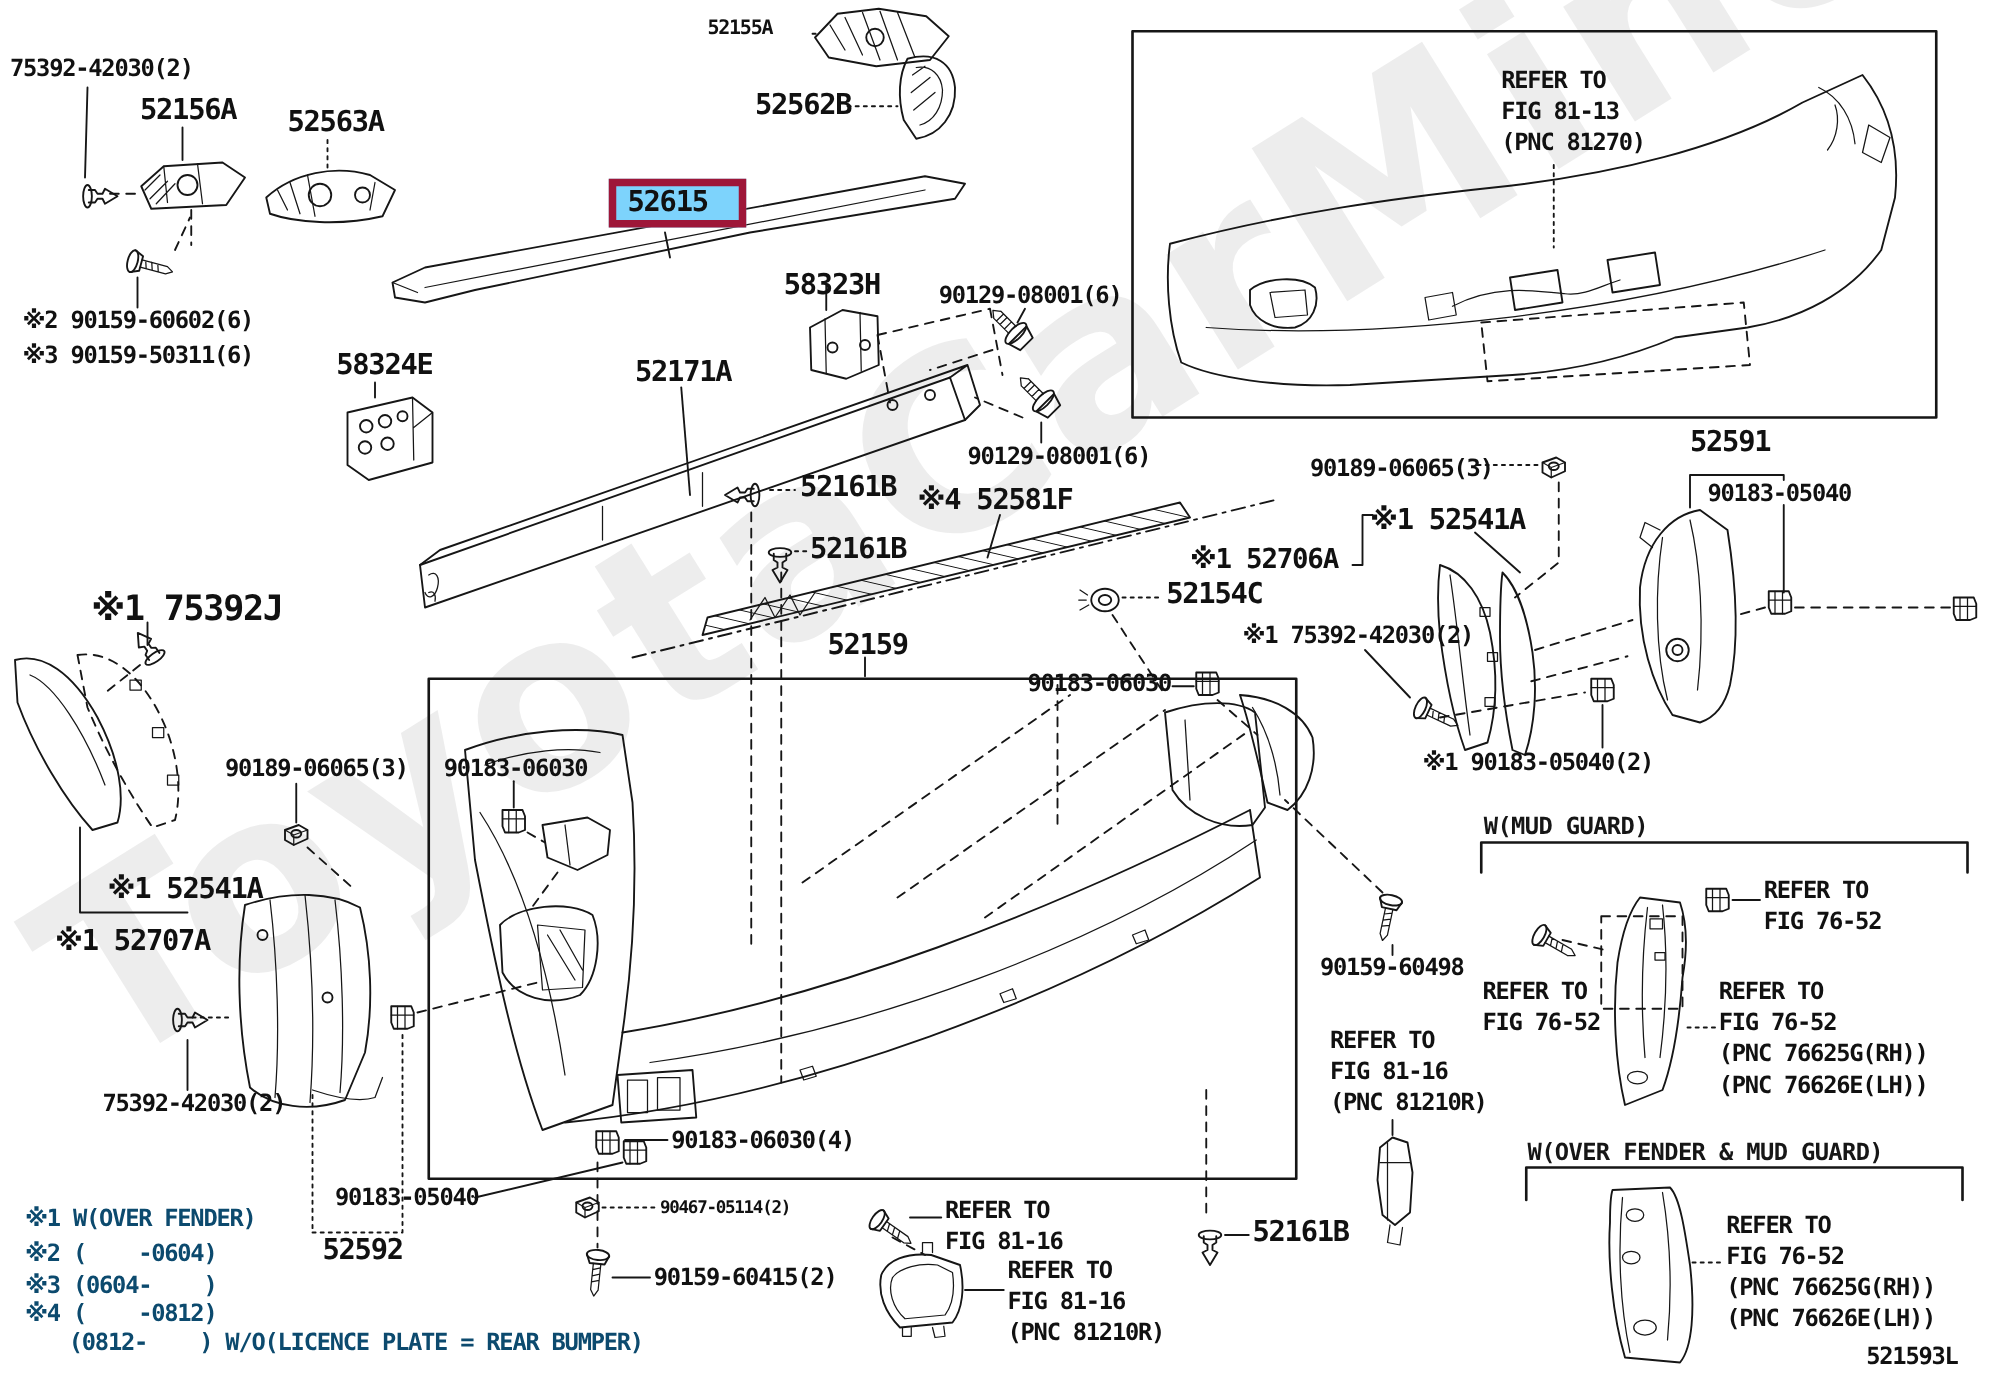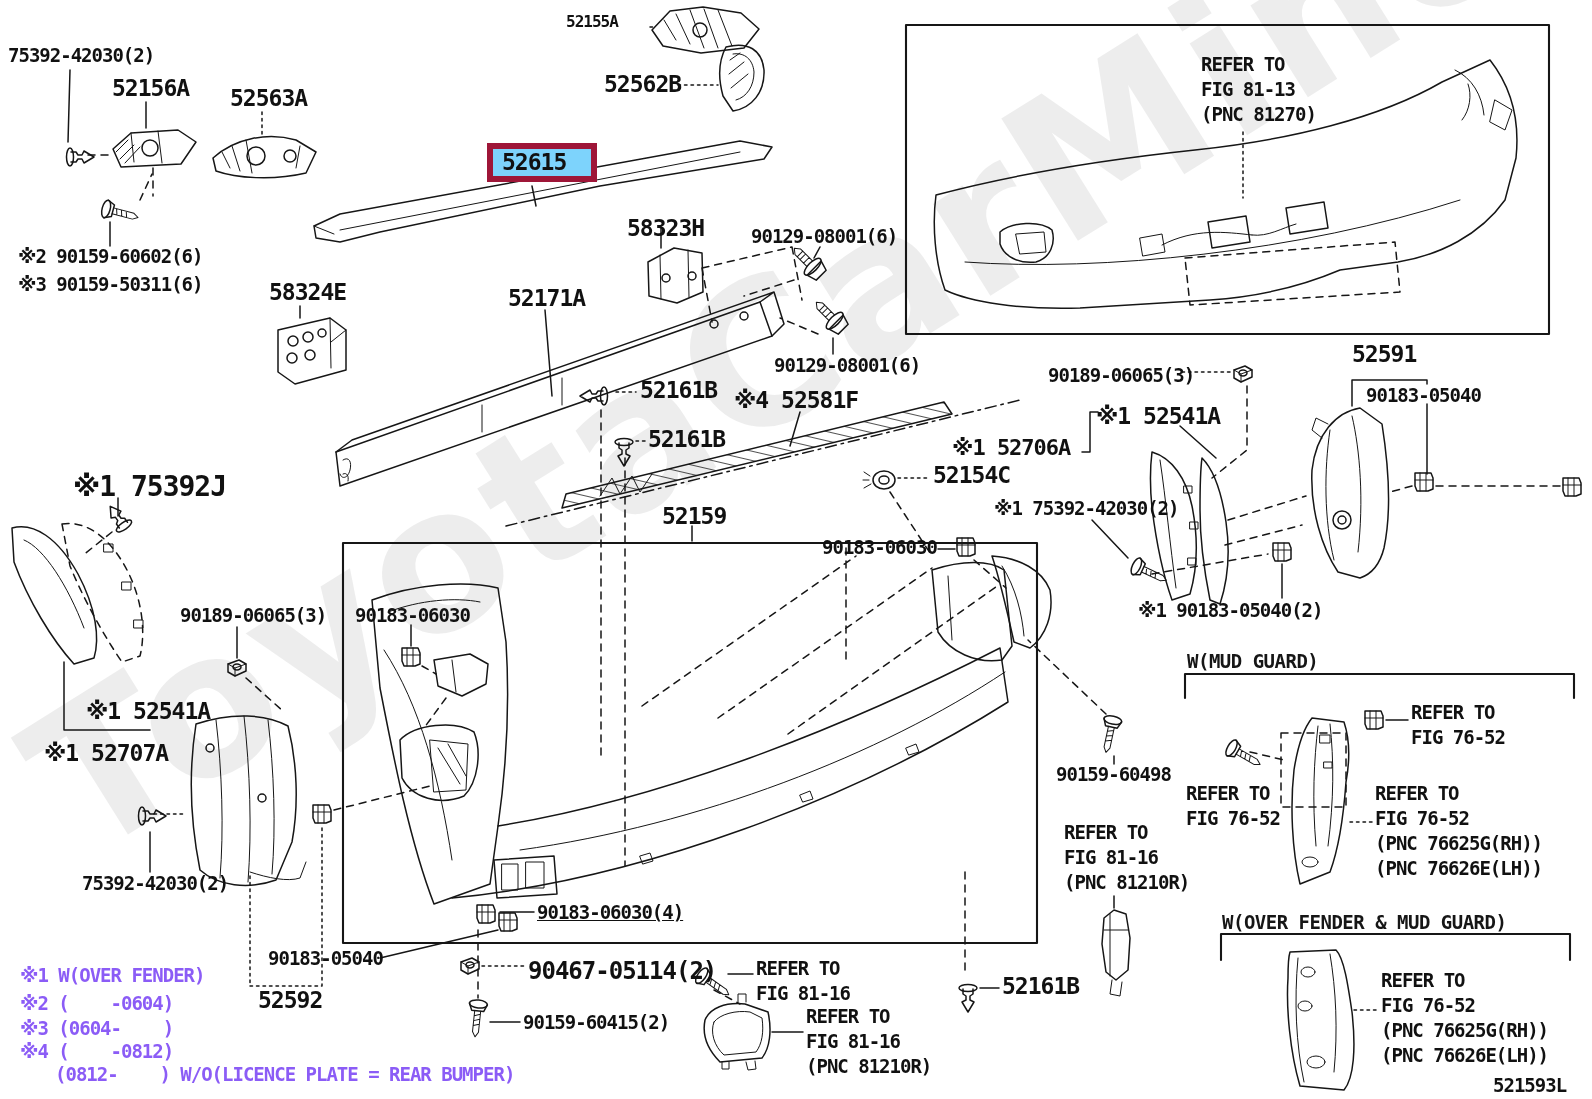--- a/index.html
+++ b/index.html
@@ -14,21 +14,21 @@
   .bx{stroke-width:2.1;}
   .hf{fill:url(#hatch);}
   .wm{position:absolute;left:46px;top:688px;width:1960px;height:215px;
       transform:rotate(-32deg);transform-origin:0 50%;
       font-family:"DejaVu Sans",sans-serif;font-weight:bold;font-size:198px;
       color:rgba(80,80,80,0.10);white-space:nowrap;letter-spacing:4px;user-select:none;}
   .lb{position:absolute;white-space:pre;font-weight:bold;color:#111;letter-spacing:-1px;line-height:1.05;}
   .rf{position:absolute;white-space:pre;font-weight:bold;color:#111;font-size:19px;
       letter-spacing:-1px;line-height:25px;}
   .sec{position:absolute;white-space:pre;font-weight:bold;color:#161616;font-size:19px;letter-spacing:-0.5px;}
-  .lg{position:absolute;white-space:pre;font-weight:bold;color:#8b5cf6;font-size:19px;letter-spacing:-1px;}
+  .lg{position:absolute;white-space:pre;font-weight:bold;color:#0c4a6e;font-size:19px;letter-spacing:-1px;}
   .highlight{border:6px solid #9e1638;padding:1px 25px 2px 9px;background:#7dd3fc;}
   .code{position:absolute;font-weight:bold;font-size:19px;color:#111;letter-spacing:-1px;}
 </style>
 </head>
 <body>
 
 <div id="stage">
 
   <div class="wm">ToyotaCarMine.ru</div>
 
@@ -353,22 +353,22 @@
       <div class="lb" style="left: 662px; top: 504px; font-size: 23px;">52159</div>
       <div class="lb" style="left: 822px; top: 538px; font-size: 19px;">90183-06030</div>
       <div class="lb" style="left: 180px; top: 606px; font-size: 19px;">90189-06065(3)</div>
       <div class="lb" style="left: 355px; top: 606px; font-size: 19px;">90183-06030</div>
       <div class="lb" style="left: 73px; top: 472px; font-size: 28px;">※1 75392J</div>
       <div class="lb" style="left: 86px; top: 699px; font-size: 23px;">※1 52541A</div>
       <div class="lb" style="left: 44px; top: 741px; font-size: 23px;">※1 52707A</div>
       <div class="lb" style="left: 82px; top: 874px; font-size: 19px;">75392-42030(2)</div>
       <div class="lb" style="left: 268px; top: 949px; font-size: 19px;">90183-05040</div>
       <div class="lb" style="left: 258px; top: 988px; font-size: 23px;">52592</div>
-      <div class="lb" style="left: 537px; top: 903px; font-size: 19px; text-decoration: underline;">90183-06030(4)</div>
-      <div class="lb" style="left: 528px; top: 959px; font-size: 24px;">90467-05114(2)</div>
+      <div class="lb" style="left: 537px; top: 903px; font-size: 19px;">90183-06030(4)</div>
+      <div class="lb" style="left: 528px; top: 959px; font-size: 14px;">90467-05114(2)</div>
       <div class="lb" style="left: 523px; top: 1013px; font-size: 19px; text-align: center;">90159-60415(2)</div>
       <div class="lb" style="left: 1002px; top: 974px; font-size: 23px;">52161B</div>
       <div class="lb" style="left: 1048px; top: 366px; font-size: 19px;">90189-06065(3)</div>
       <div class="lb" style="left: 1096px; top: 404px; font-size: 23px;">※1 52541A</div>
       <div class="lb" style="left: 1352px; top: 342px; font-size: 23px;">52591</div>
       <div class="lb" style="left: 1366px; top: 386px; font-size: 19px;">90183-05040</div>
       <div class="lb" style="left: 952px; top: 436px; font-size: 22px;">※1 52706A</div>
       <div class="lb" style="left: 933px; top: 463px; font-size: 23px;">52154C</div>
       <div class="lb" style="left: 994px; top: 499px; font-size: 19px;">※1 75392-42030(2)</div>
       <div class="lb" style="left: 1138px; top: 601px; font-size: 19px;">※1 90183-05040(2)</div>

